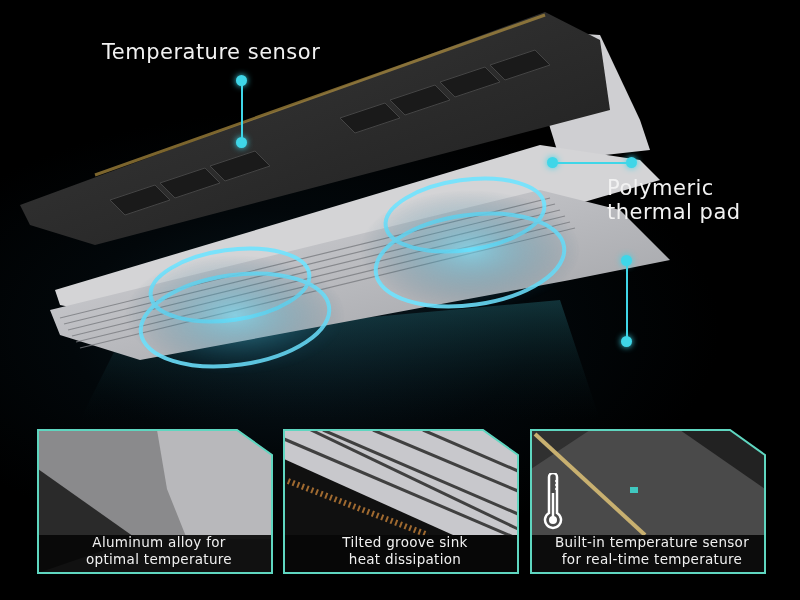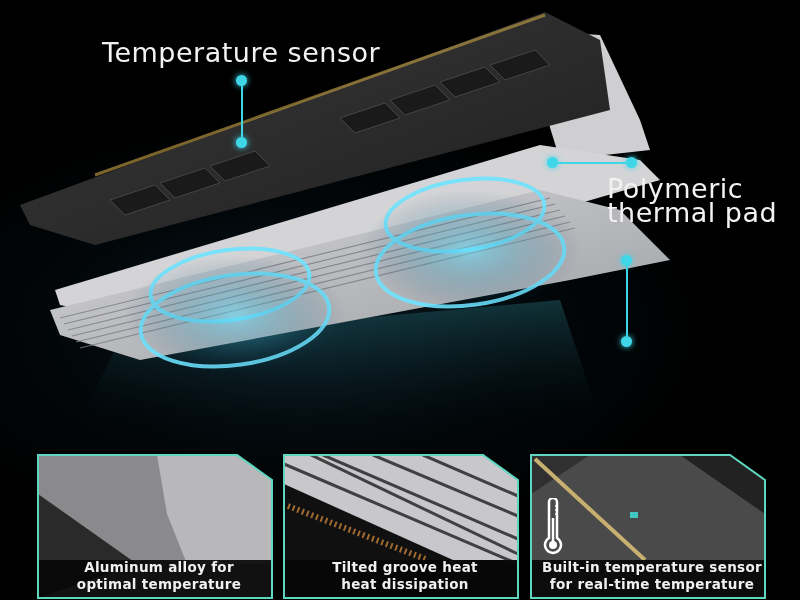--- a/index.html
+++ b/index.html
@@ -1,24 +1,24 @@
 <!DOCTYPE html>
 <html><head>
 <meta charset="utf-8">
 <style>
   html, body { margin:0; padding:0; }
   body { width:800px; height:600px; background:#000; overflow:hidden; position:relative;
          font-family:"DejaVu Sans", sans-serif; color:#fff; }
   .stage { position:absolute; left:0; top:0; width:800px; height:600px;
            background: radial-gradient(ellipse 420px 220px at 300px 330px, #0a1a22 0%, #02070a 55%, #000 100%); }
   .illus { position:absolute; left:0; top:0; width:800px; height:420px; }
-  .label { position:absolute; color:#f2f2f2; font-size:27px; letter-spacing:0.5px; line-height:25px; white-space:nowrap; }
+  .label { position:absolute; color:#f2f2f2; font-size:21px; letter-spacing:0.5px; line-height:25px; white-space:nowrap; }
   .callout-line { position:absolute; background:#3fd6e8; }
   .dot { position:absolute; width:11px; height:11px; border-radius:50%; background:#3fd6e8; box-shadow:0 0 6px #3fd6e8; }
-  .card { position:absolute; top:454px; width:244px; height:145px;font-weight:bold; }
+  .card { position:absolute; top:429px; width:244px; height:145px; }
   .card svg.frame { position:absolute; left:0; top:0; width:236px; height:145px; }
   .card .caption { position:absolute; left:0; right:0; bottom:6px; text-align:center;
                    font-size:13.5px; line-height:17px; color:#f0f0f0; letter-spacing:0.3px; }
   .thermo { position:absolute; left:12px; top:44px; width:22px; height:60px; }
 </style>
 </head>
 <body>
 
 <div class="stage">
 
@@ -119,21 +119,21 @@
           <line x1="40" y1="1" x2="235" y2="85"></line>
         <line x1="90" y1="1" x2="235" y2="62"></line>
           <line x1="140" y1="1" x2="235" y2="42"></line>
         <line x1="1" y1="-12" x2="235" y2="100"></line>
       </g>
       <line x1="5" y1="52" x2="145" y2="106" stroke="#a06a30" stroke-width="6" stroke-dasharray="2 3"></line>
       <rect x="1" y="106" width="234" height="38" fill="#060606" opacity="0.92"></rect>
       <polygon points="1,1 200,1 235,26 235,144 1,144" fill="none" stroke="#5fd6c0" stroke-width="2"></polygon>
     </svg>
     <div class="caption">
-      <div>Tilted groove heat</div>
+      <div>Tilted groove sink</div>
       <div>heat dissipation</div>
     </div>
   </div>
 
   <div class="card" style="left:530px;border-radius:12px;">
     <svg class="frame" viewBox="0 0 236 145">
       <polygon points="1,1 200,1 235,26 235,144 1,144" fill="#4a4a4a"></polygon>
       <polygon points="1,1 60,1 1,40" fill="#303030"></polygon>
       <line x1="5" y1="5" x2="115" y2="106" stroke="#c8b070" stroke-width="4"></line>
       <polygon points="150,1 200,1 235,26 235,60" fill="#222"></polygon>

